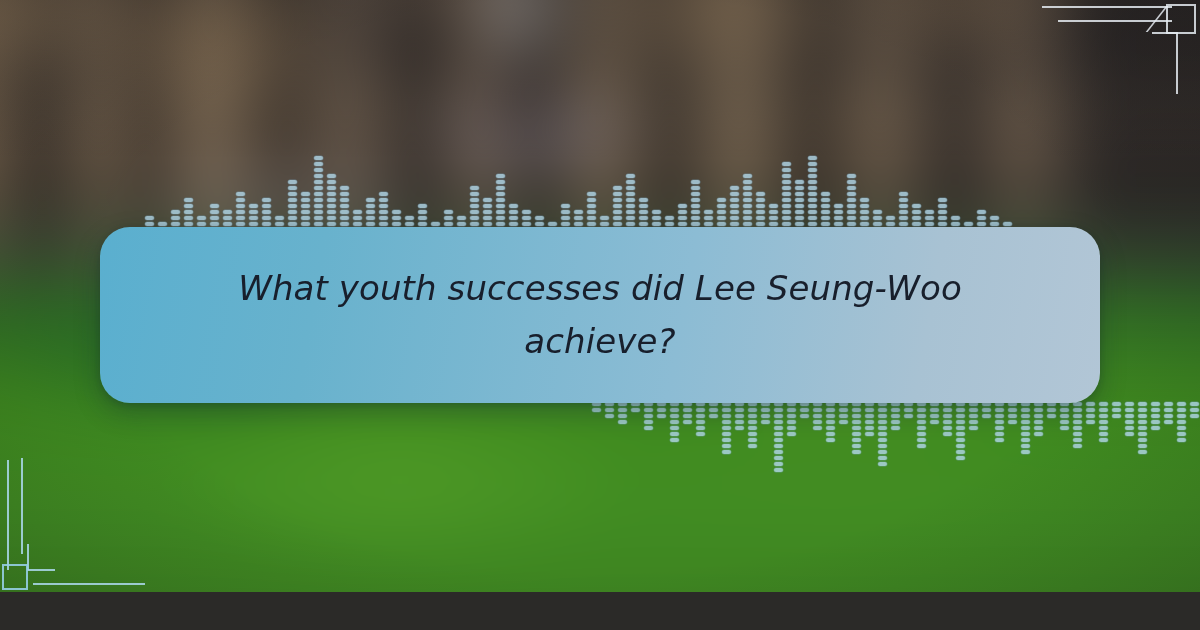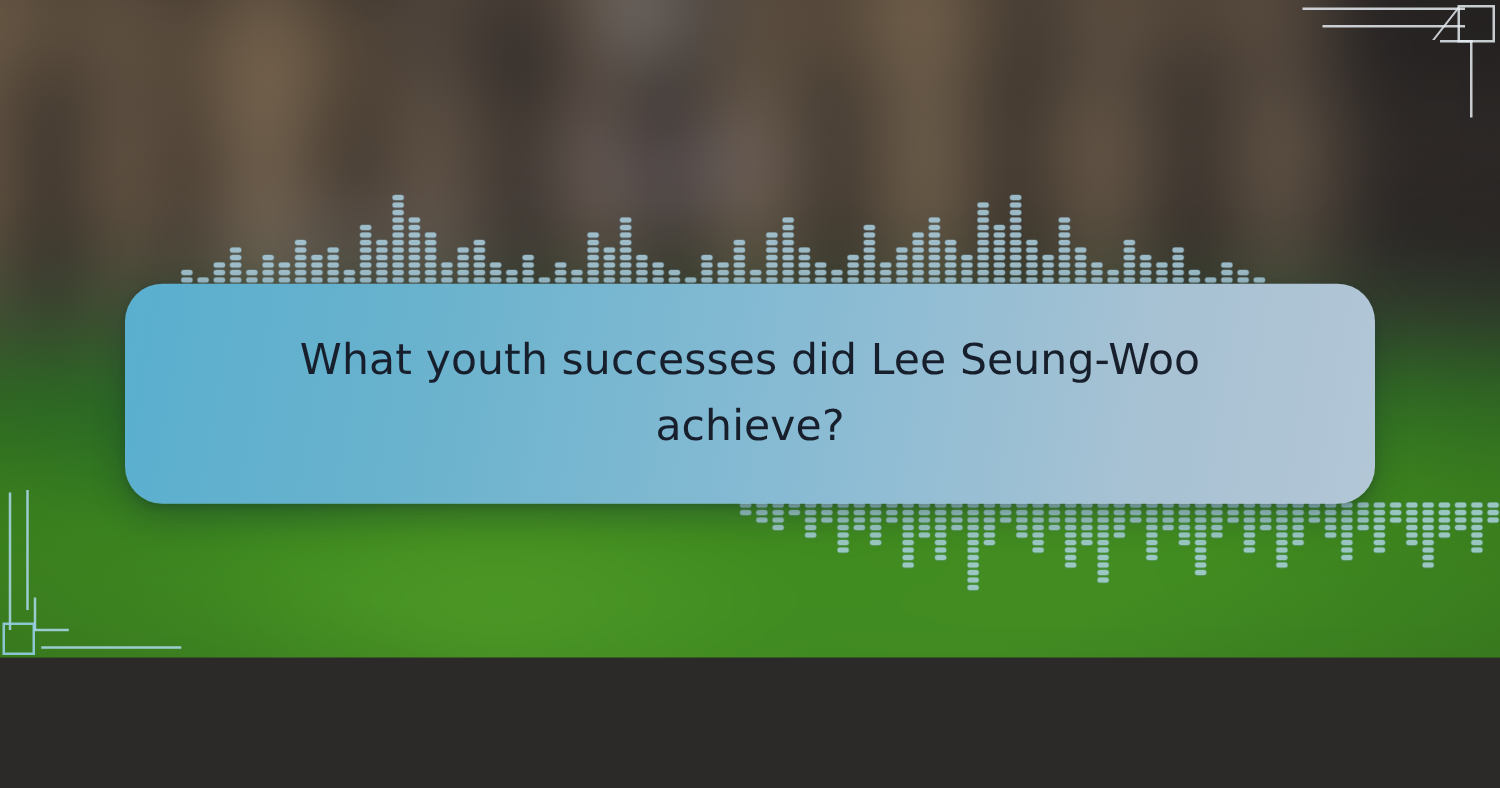--- a/index.html
+++ b/index.html
@@ -6,22 +6,23 @@
 
   html, body {
     width:1200px; height:630px;
     overflow:hidden;
     font-family:"DejaVu Sans", sans-serif;
     background:#2b2a28;
   }
 
   #stage {
     position:relative;
-    width:1200px; height:526px;
+    width:1200px; height:592px;
     overflow:hidden;
+    font-style:italic;
   }
 
   
   .bg-layer { position:absolute; inset:-60px; }
 
   
   .bg-base {
     background:
       linear-gradient(to bottom,
         #6d6258 0px,

